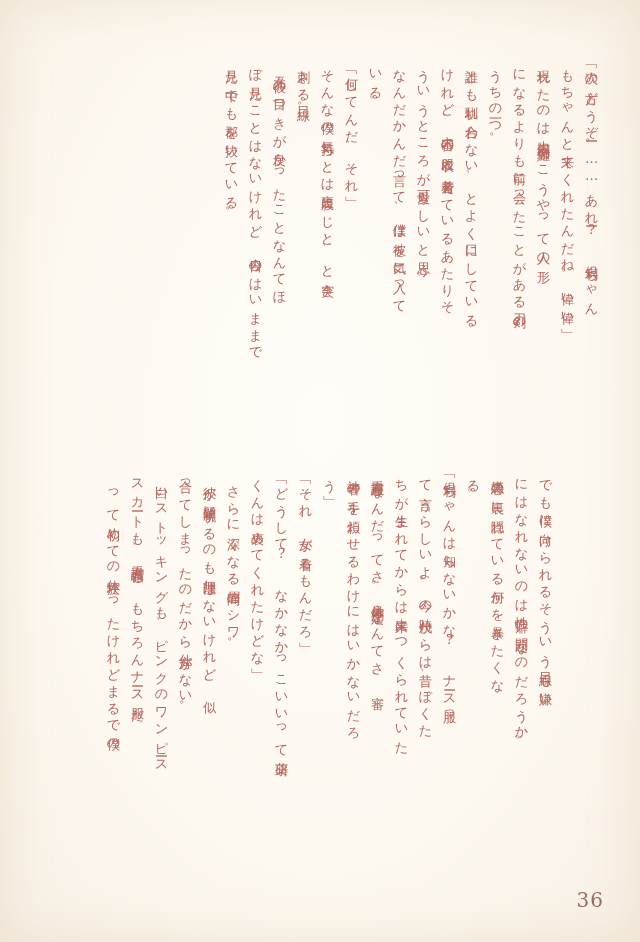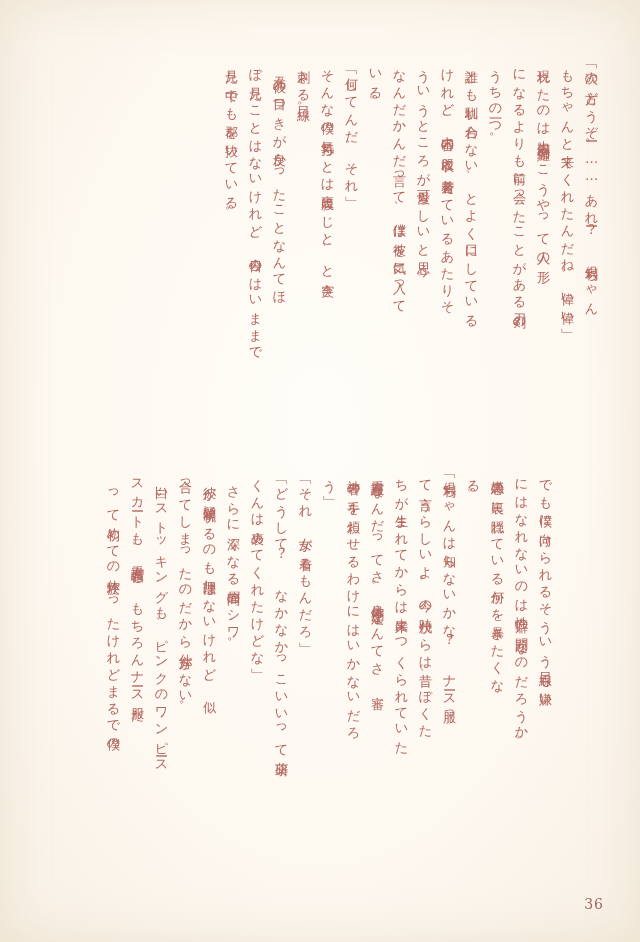--- a/index.html
+++ b/index.html
@@ -69,21 +69,21 @@
   .block-b .col { padding-top: 0px; }
 
   .col-offset-1 { padding-top: 6px !important; }
   .col-offset-2 { padding-top: 12px !important; }
 
   .page-number {
     position: absolute;
     right: 36px;
     bottom: 30px;
     font-family: "DejaVu Serif", "Liberation Serif", serif;
-    font-size: 14px;
+    font-size: 20px;
     color: #9b6a5e;
     letter-spacing: 1px;
   }
 </style>
 </head>
 <body>
 
 <div class="page">
 
   <div class="text-body">

